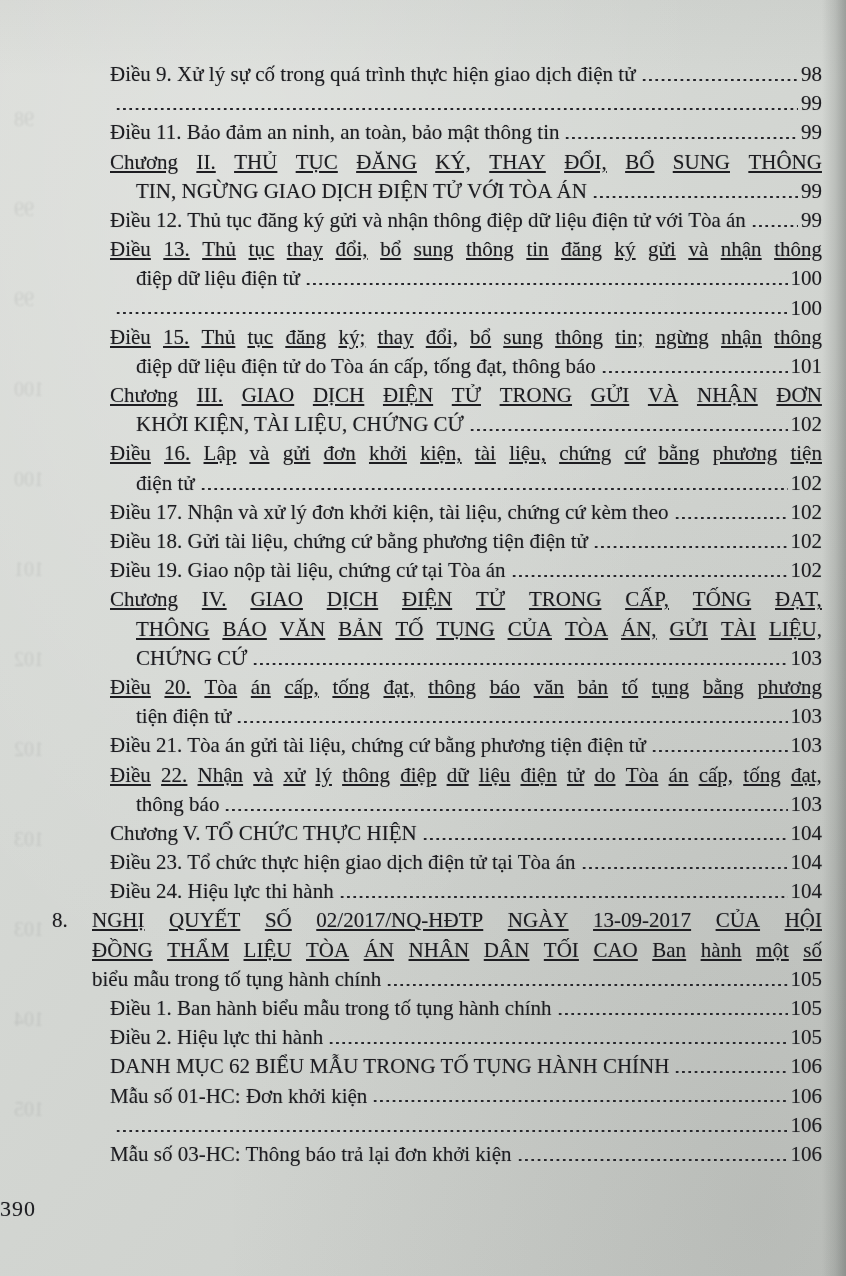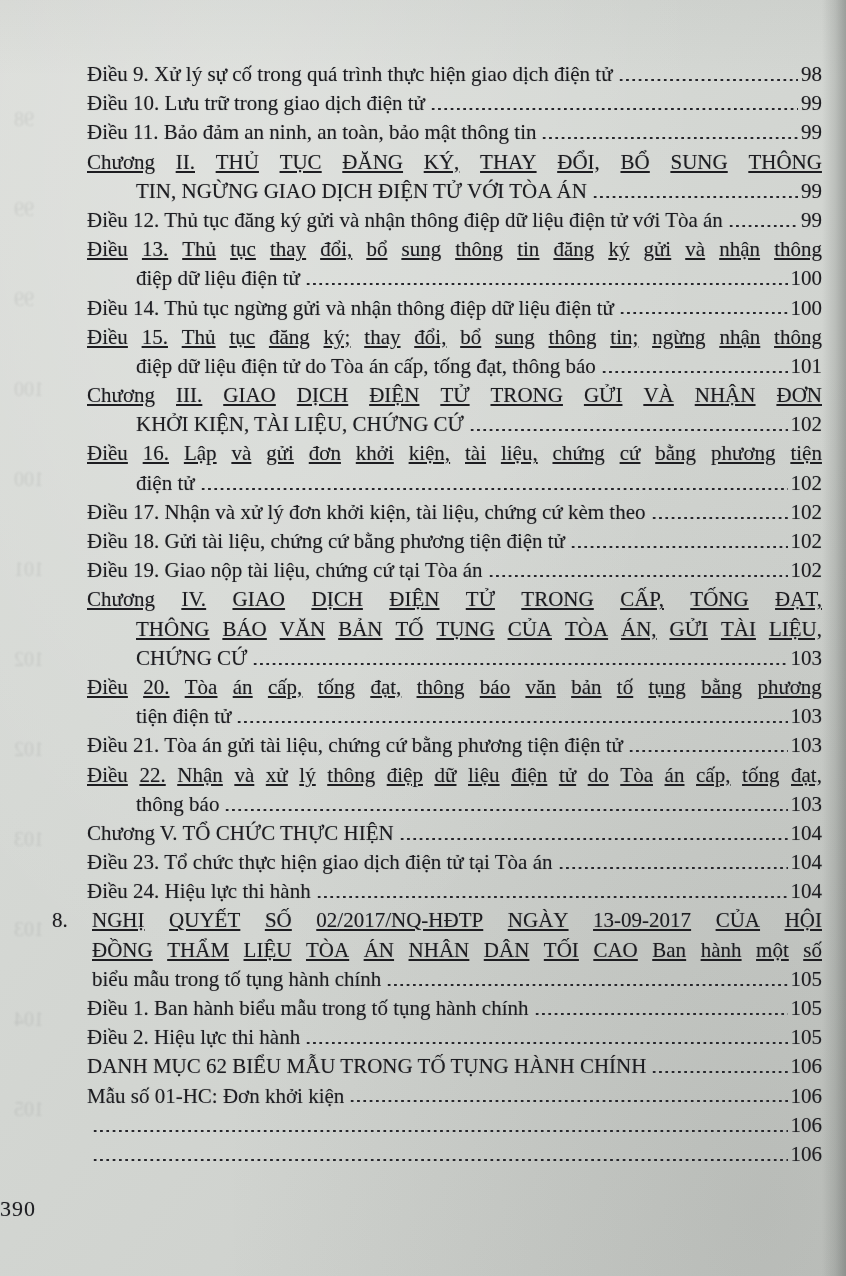--- a/index.html
+++ b/index.html
@@ -26,21 +26,21 @@
   }
   .toc{
     position:absolute;left:52px;right:24px;top:60px;
   }
   .line{
     display:flex;align-items:baseline;
     height:29.2px;line-height:29.2px;font-size:21px;
     white-space:nowrap;
     text-shadow:0 0 1px rgba(30,30,34,0.35);
   }
-  .line.first{margin-left:35px;}
+  .line.first{margin-left:58px;}
   .line.cont{margin-left:84px;}
   .line.num{margin-left:0;}
   .line.numcont{margin-left:40px;}
   .marker{flex:none;width:40px;}
   .text{flex:none;}
   .line.justify .text{
     flex:1;display:flex;justify-content:space-between;text-decoration:underline;
   }
   .line.justify .text span{flex:none;}
   .dots{
@@ -69,21 +69,20 @@
 <div class="page">
   <div class="light-overlay"></div>
 
   <div class="toc">
       <div class="line first">
         <span class="text">Điều 9. Xử lý sự cố trong quá trình thực hiện giao dịch điện tử</span>
         <span class="dots"></span>
         <span class="pagenum">98</span>
       </div>
       <div class="line first">
-        <span class="text">Điều 10. Lưu trữ trong giao dịch điện tử</span>
         <span class="dots"></span>
         <span class="pagenum">99</span>
       </div>
       <div class="line first">
         <span class="text">Điều 11. Bảo đảm an ninh, an toàn, bảo mật thông tin</span>
         <span class="dots"></span>
         <span class="pagenum">99</span>
       </div>
       <div class="line first justify">
         <span class="text">
@@ -129,21 +128,20 @@
           <span>nhận</span>
           <span>thông</span>
         </span>
       </div>
       <div class="line cont">
         <span class="text">điệp dữ liệu điện tử</span>
         <span class="dots"></span>
         <span class="pagenum">100</span>
       </div>
       <div class="line first">
-        <span class="text">Điều 14. Thủ tục ngừng gửi và nhận thông điệp dữ liệu điện tử</span>
         <span class="dots"></span>
         <span class="pagenum">100</span>
       </div>
       <div class="line first justify">
         <span class="text">
           <span>Điều</span>
           <span>15.</span>
           <span>Thủ</span>
           <span>tục</span>
           <span>đăng</span>
@@ -382,20 +380,21 @@
       <div class="line first">
         <span class="text">Mẫu số 01-HC: Đơn khởi kiện</span>
         <span class="dots"></span>
         <span class="pagenum">106</span>
       </div>
       <div class="line first">
         <span class="dots"></span>
         <span class="pagenum">106</span>
       </div>
       <div class="line first">
+        <span class="text">Mẫu số 03-HC: Thông báo trả lại đơn khởi kiện</span>
         <span class="dots"></span>
         <span class="pagenum">106</span>
       </div>
     </div>
 
   <div class="footer">390</div>
 
   <div class="edge-shadow"></div>
 <div class="ghost" style="top: 108px;">98</div>
     <div class="ghost" style="top: 198px;">99</div>

